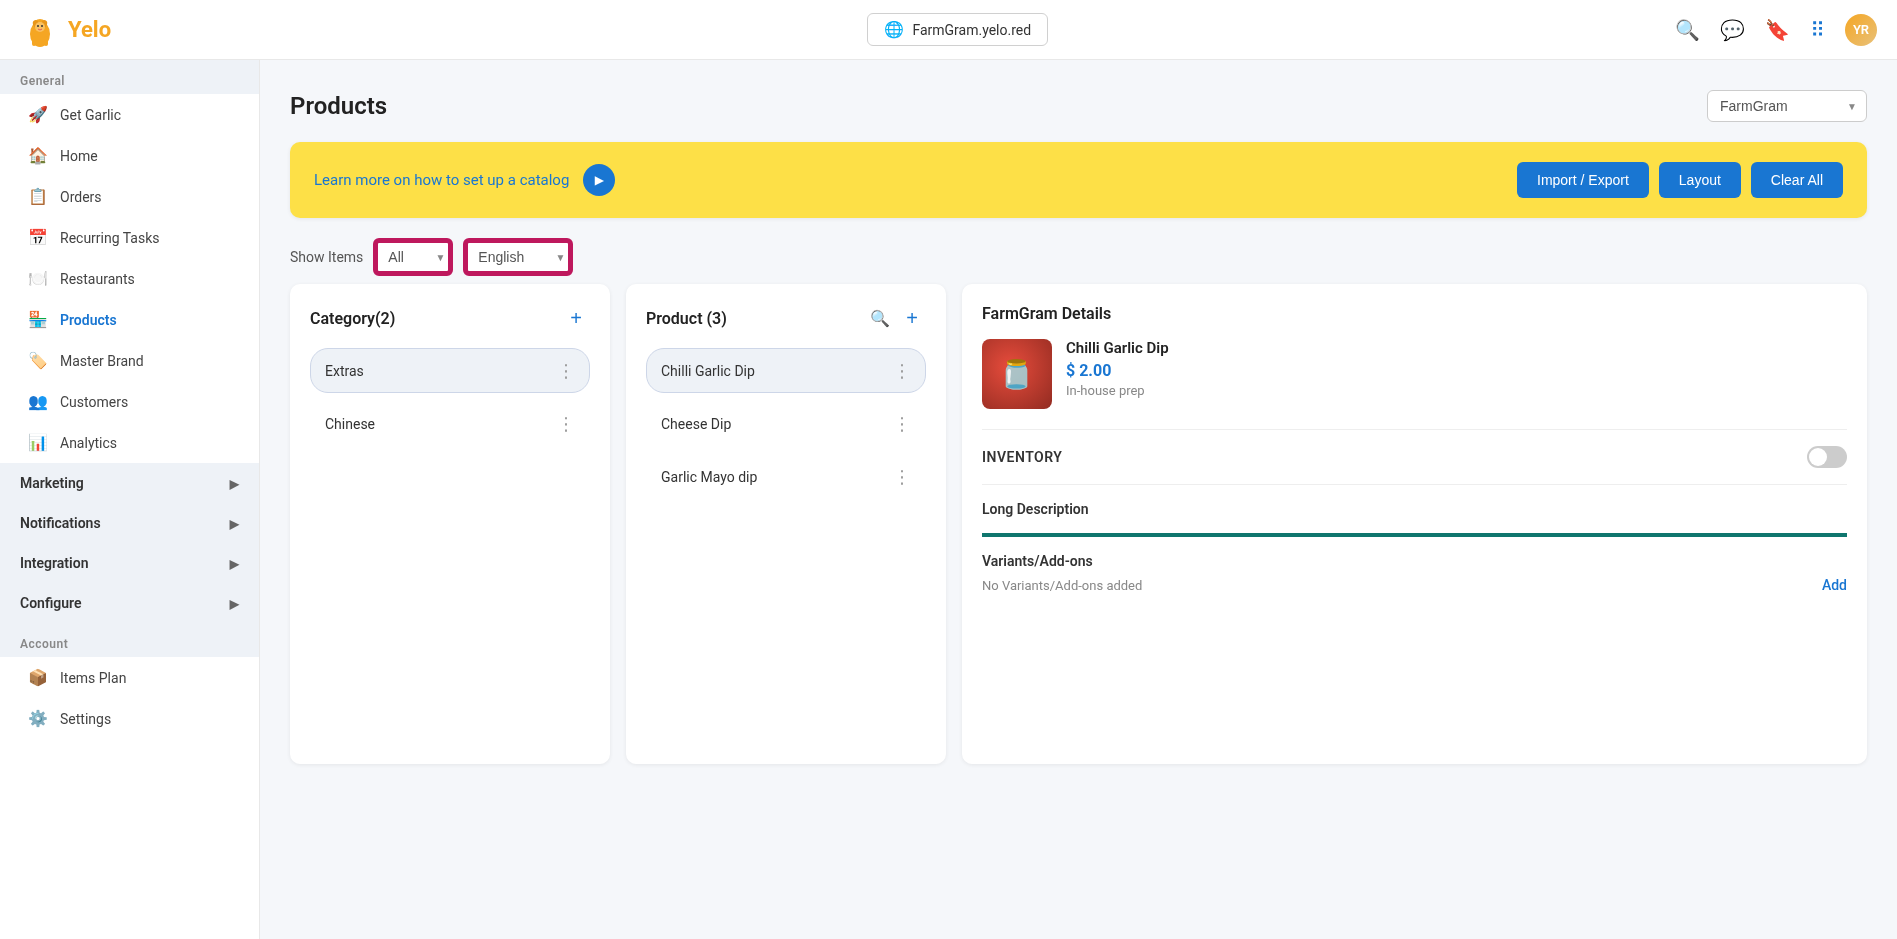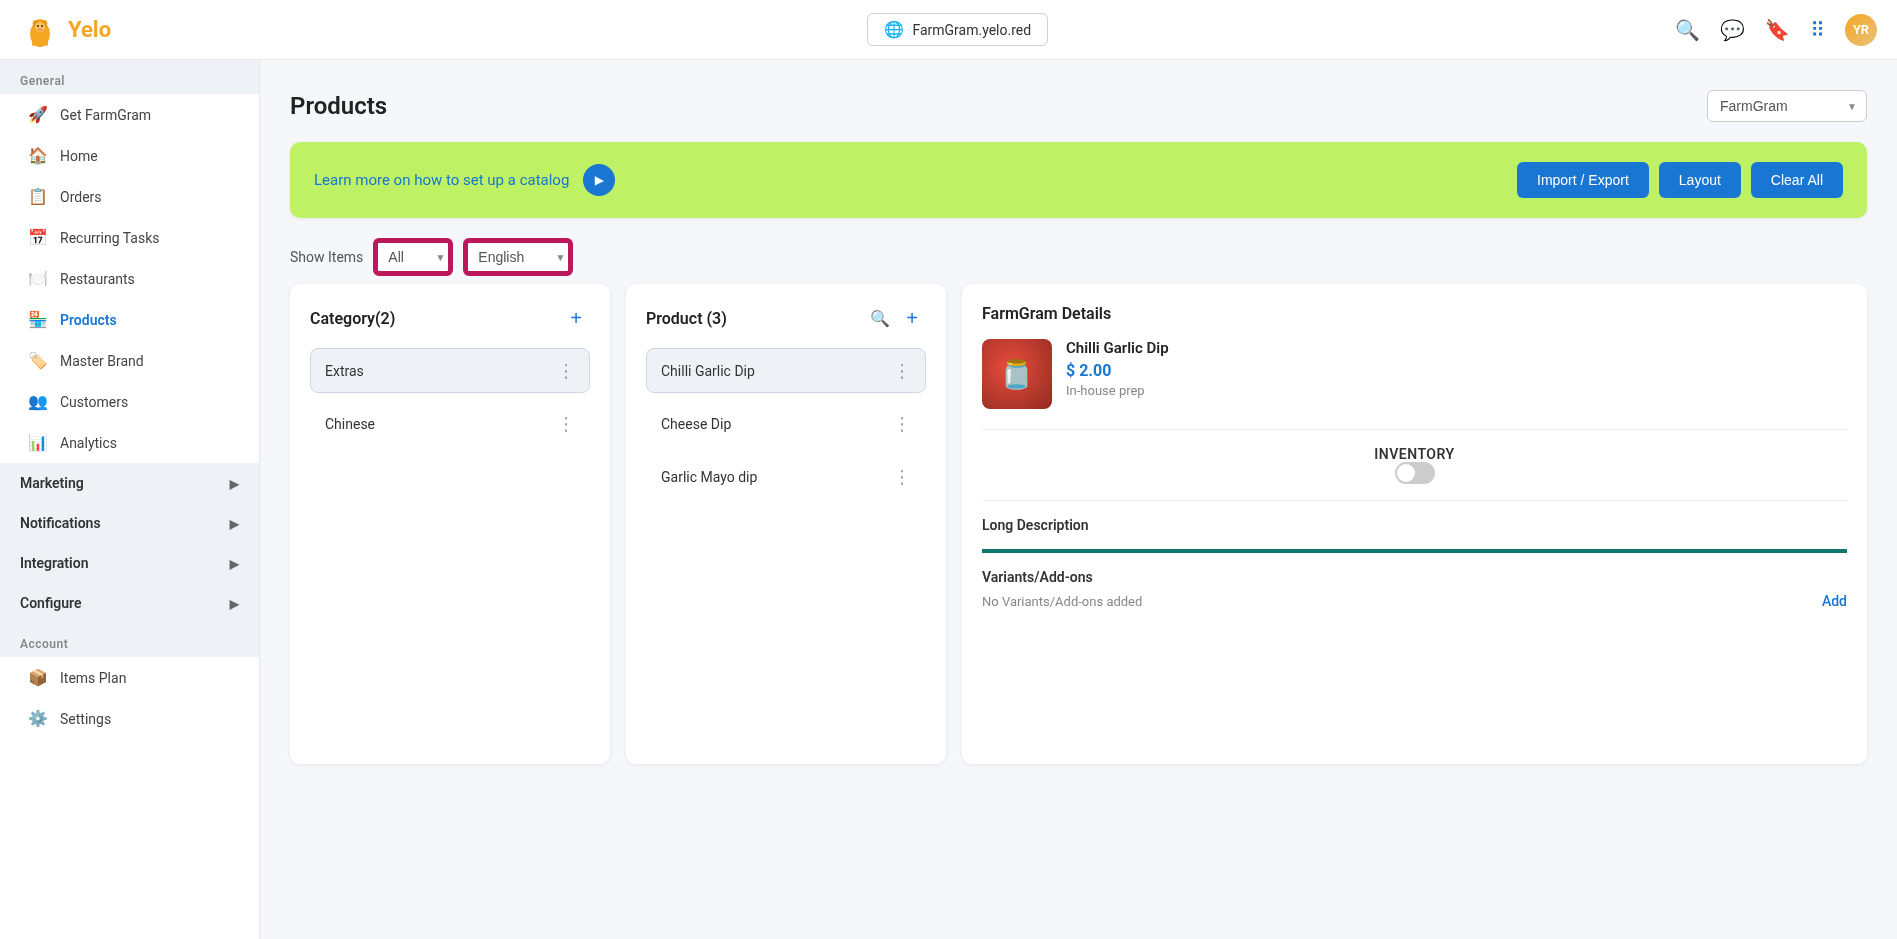--- a/index.html
+++ b/index.html
@@ -151,21 +151,21 @@
       position: absolute;
       right: 10px;
       top: 50%;
       transform: translateY(-50%);
       font-size: 10px;
       color: #888;
       pointer-events: none;
     }
 
     .catalog-banner {
-      background: #bef264;
+      background: #fde047;
       border-radius: 10px;
       padding: 20px 24px;
       margin-bottom: 20px;
       display: flex;
       align-items: center;
       justify-content: space-between;
       box-shadow: 0 1px 4px rgba(0,0,0,0.07);
     }
     .catalog-banner-left {
       display: flex;
@@ -288,21 +288,21 @@
       color: #1976d2;
       font-size: 16px;
       cursor: pointer;
     }
 
     .list-item {
       display: flex;
       align-items: center;
       justify-content: space-between;
       padding: 11px 14px;
-      border-radius: 8px;
+      border-radius: 18px;
       margin-bottom: 8px;
       font-size: 14px;
       color: #333;
       cursor: pointer;
       border: 1px solid transparent;
     }
     .list-item.selected { background: #eef2f7; border-color: #cdd6e8; }
     .three-dots {
       color: #999;
       font-size: 18px;
@@ -340,21 +340,20 @@
     }
     .detail-section {
       border-top: 1px solid #eee;
       padding-top: 16px;
       margin-bottom: 16px;
     }
     .detail-section-header {
       display: flex;
       align-items: center;
       justify-content: space-between;
-      flex-direction: column;
     }
     .detail-section-label {
       font-size: 14px;
       font-weight: 600;
       color: #333;
       letter-spacing: 0.5px;
     }
     
     .toggle {
       width: 40px;
@@ -463,21 +462,21 @@
   </div>
 </div>
 
 <div class="app-body">
 
   <div class="sidebar">
     <div class="sidebar-section-label">General</div>
 
     <div class="sidebar-item">
       <span class="si-icon">🚀</span>
-      <span>Get FarmGram</span>
+      <span>Get Garlic</span>
     </div>
     <div class="sidebar-item">
       <span class="si-icon">🏠</span>
       <span>Home</span>
     </div>
     <div class="sidebar-item">
       <span class="si-icon">📋</span>
       <span>Orders</span>
     </div>
     <div class="sidebar-item">

